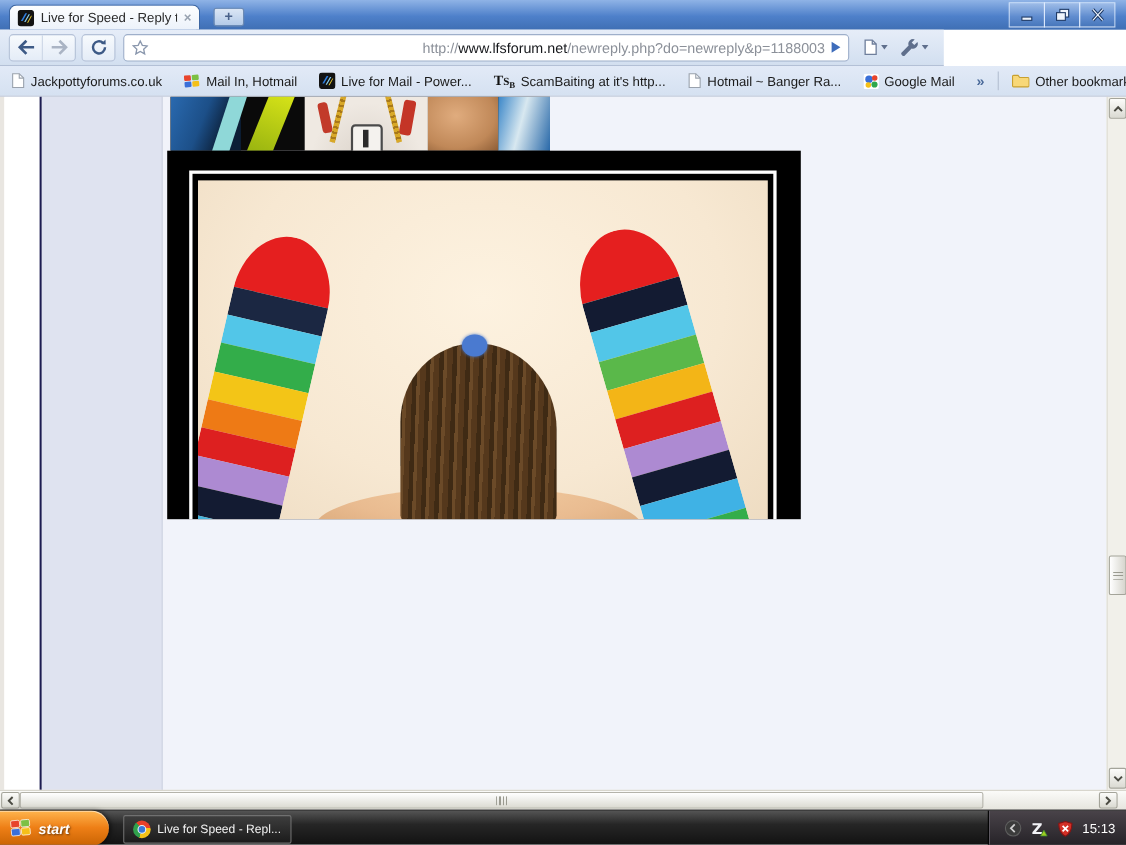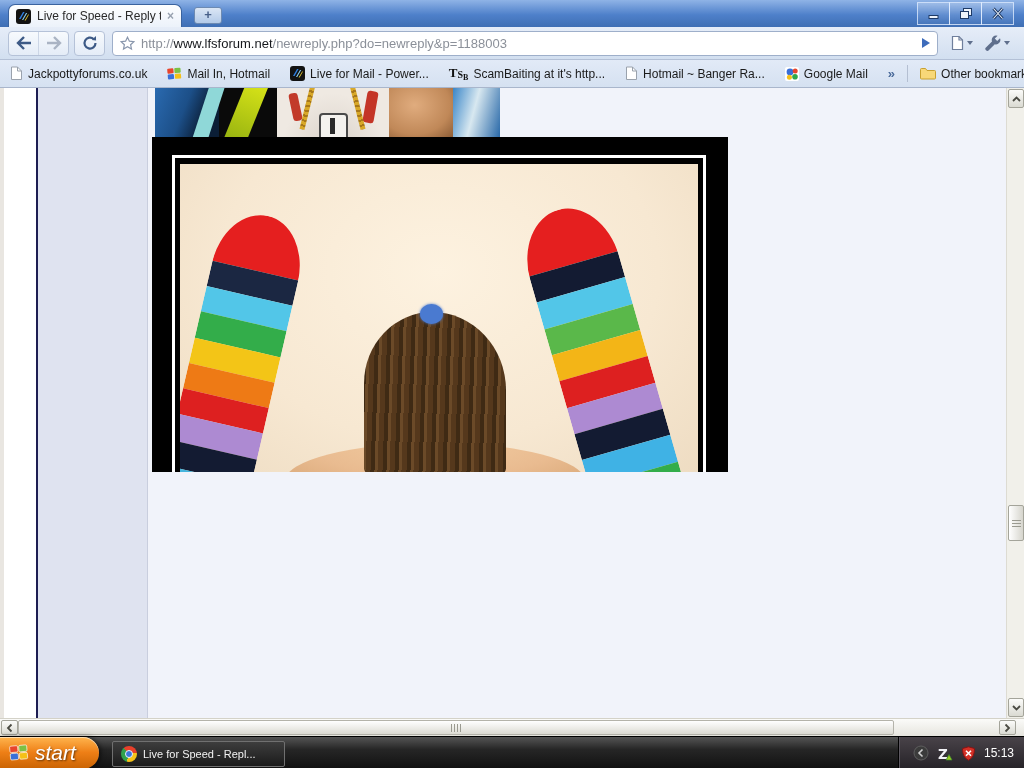--- a/index.html
+++ b/index.html
@@ -16,23 +16,23 @@
   .tab-title{flex:1;font-size:12px;color:#2a2a2a;white-space:nowrap;overflow:hidden;}
   .tab-close{color:#97a1af;font-size:12px;font-weight:bold;line-height:1;cursor:default;}
   .newtab{position:absolute;left:194px;top:7px;width:26px;height:15px;
     background:linear-gradient(#dbe6f5,#b3cae8);border:1px solid #6d8ab2;border-radius:3px;
     color:#49618a;font-weight:bold;font-size:13px;line-height:13px;text-align:center;}
   .winctls{position:absolute;right:10px;top:2px;display:flex;}
   .winbtn{width:31px;height:21px;border:1px solid rgba(225,238,255,.75);margin-left:-1px;
     background:linear-gradient(rgba(255,255,255,.22),rgba(255,255,255,.02));
     display:flex;align-items:center;justify-content:center;}
   
-  .toolbar{position:absolute;left:0;top:27px;width:1024px;height:33px;box-sizing:border-box;
+  .toolbar{position:absolute;left:0;top:27px;width:858px;height:33px;box-sizing:border-box;
     background:linear-gradient(var(--toolbar,#e6edf8),#d2dff0);border-bottom:1px solid #b3c0d6;
-    display:flex;align-items:center;padding:12px 8px;}
+    display:flex;align-items:center;padding:12px 8px;text-align:right;}
   .navbox{display:flex;border:1px solid #b5c2d8;border-radius:4px;overflow:hidden;
     background:linear-gradient(#f7fafd,#e4ecf7);}
   .nav-btn{width:29px;height:23px;display:flex;align-items:center;justify-content:center;}
   .nav-btn + .nav-btn{border-left:1px solid #ccd6e6;}
   .reload-btn{width:29px;height:23px;margin-left:5px;border:1px solid #b5c2d8;border-radius:4px;
     background:linear-gradient(#f7fafd,#e4ecf7);display:flex;align-items:center;justify-content:center;}
   .omnibox{flex:1;height:23px;margin:0 7px;background:#fff;border:1px solid #9eafca;border-radius:4px;
     display:flex;align-items:center;gap:6px;padding:0 7px;}
   .url-text{flex:1;font-size:13px;color:#8b9099;white-space:nowrap;overflow:hidden;}
   .url-text .host{color:#16181c;}
@@ -115,22 +115,22 @@
     background:linear-gradient(#ffffff,#dcdbd3);box-sizing:border-box;display:flex;align-items:center;justify-content:center;}
   .h-grip{width:11px;height:8px;background:repeating-linear-gradient(90deg,#9a9a90 0 1px,transparent 1px 3px);}
   .rot180{transform:rotate(180deg);} .rot90{transform:rotate(90deg);} .rot270{transform:rotate(-90deg);}
   
   .taskbar{position:absolute;left:0;top:736px;width:1024px;height:32px;
     background:linear-gradient(#555,var(--taskbar,#262626) 40%,#121212);border-top:1px solid #000;box-sizing:border-box;}
   .startbtn{position:absolute;left:0;top:0;height:32px;width:99px;border-radius:0 16px 16px 0;box-sizing:border-box;
     background:linear-gradient(#ffb54e,var(--start-orange,#ee7f16) 48%,#c96303);
     box-shadow:inset 0 1px 0 rgba(255,255,255,.55),2px 0 5px rgba(0,0,0,.55);
     display:flex;align-items:center;gap:6px;padding-left:9px;}
-  .start-label{font-size:21px;font-weight:normal;font-style:italic;color:#fff;text-shadow:1px 1px 2px rgba(0,0,0,.55);}
-  .taskbtn{position:absolute;left:112px;top:4px;width:173px;height:24px;box-sizing:border-box;
+  .start-label{font-size:13px;font-weight:bold;font-style:italic;color:#fff;text-shadow:1px 1px 2px rgba(0,0,0,.55);}
+  .taskbtn{position:absolute;left:112px;top:4px;width:153px;height:24px;box-sizing:border-box;
     background:linear-gradient(#3d3d3d,#1b1b1b);border:1px solid #707070;border-radius:2px;
     display:flex;align-items:center;gap:6px;padding:12px 8px;}
   .task-label{font-size:11px;color:#f2f2f2;white-space:nowrap;overflow:hidden;}
   .tray{position:absolute;right:0;top:0;height:32px;display:flex;align-items:center;gap:8px;
     padding:0 10px 0 14px;background:linear-gradient(#494349,#252227);border-left:1px solid #000;
     box-shadow:inset 1px 0 0 #5c5860;box-sizing:border-box;}
   .clock{font-size:12px;color:#fff;}
   .chrome-ball{width:16px;height:16px;border-radius:50%;position:relative;flex:0 0 16px;
     background:conic-gradient(from -40deg,#e8402a 0 33%,#f5c218 33% 66%,#30a14c 66% 100%);}
   .chrome-ball::after{content:"";position:absolute;inset:4px;border-radius:50%;background:#3a78d8;border:1.5px solid #edf2fa;}

